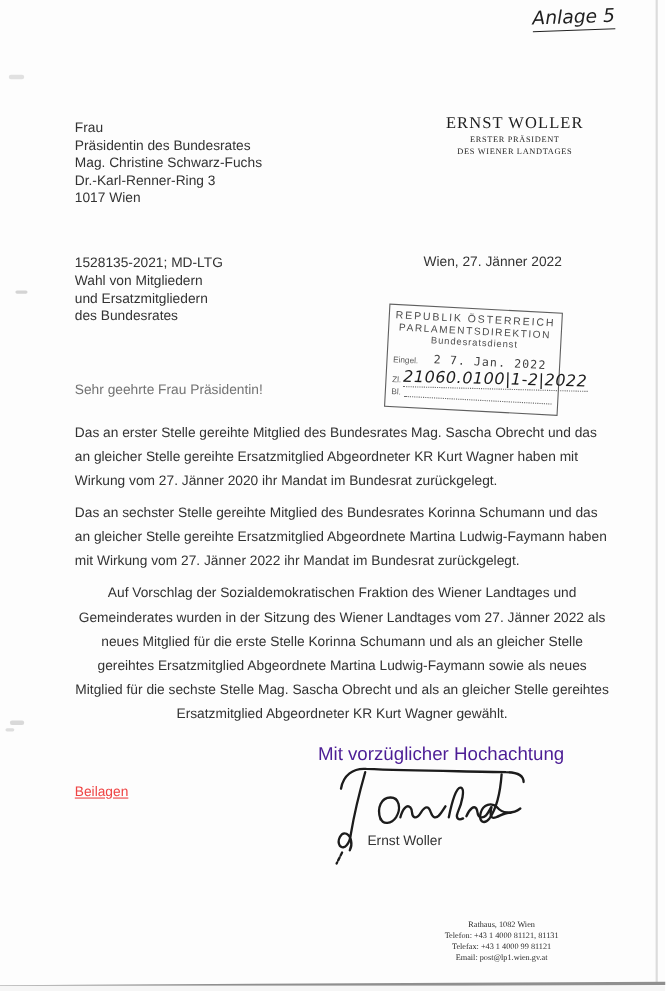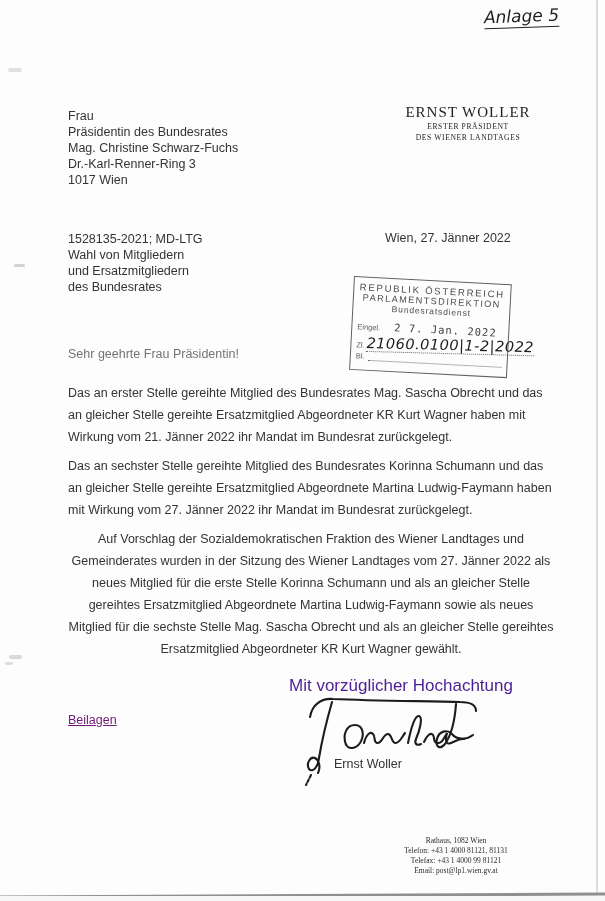--- a/index.html
+++ b/index.html
@@ -45,21 +45,21 @@
     letter-spacing:.5px;white-space:nowrap;margin-left:2px;transform:rotate(-1.5deg);
     border-bottom:1px dotted #6a6a6a;line-height:15px;
   }
   .stamp .dotline{flex:1;border-bottom:1px dotted #6a6a6a;height:8px;margin-left:3px;}
   
   .salutation{position:absolute;left:68px;top:347px;font-size:12.5px;color:#737373;}
   .para{position:absolute;left:68px;width:486px;font-size:12.5px;line-height:22px;color:#333;}
   .p1{top:382px;} .p2{top:455px;} .p3{top:528px;text-align:center;}
   .closing{position:absolute;left:289px;top:676px;font-size:17px;color:#4c1d95;}
   .signer{position:absolute;left:334px;top:757px;font-size:12.5px;color:#333;}
-  .enclosures{position:absolute;left:68px;top:713px;font-size:12.5px;color:#701a75;text-decoration:underline;}
+  .enclosures{position:absolute;left:68px;top:713px;font-size:12.5px;color:#ef4444;text-decoration:underline;}
   .sig-svg{position:absolute;left:280px;top:688px;}
   
   .footer{position:absolute;left:388px;top:836px;width:136px;text-align:center;
     font-family:"Liberation Serif",serif;font-size:7.5px;line-height:10px;color:#2a2a2a;}
   
   .edge-right{position:absolute;left:596px;top:0;width:2px;height:893px;background:#dcdcdc;}
   .edge-bottom{position:absolute;left:-3px;top:894px;width:612px;height:2.5px;background:#8f8f8f;
     transform:rotate(-0.3deg);}
   .below-edge{position:absolute;left:0;top:896px;width:605px;height:5px;background:#f6f6f6;}
   .mark{position:absolute;background:#cfcfcf;border-radius:2px;opacity:.8;}
@@ -112,21 +112,21 @@
       <span class="lbl">Zl.</span>
       <span class="zl-value">21060.0100|1-2|2022</span>
     </div>
     <div class="row">
       <span class="lbl">Bl.</span>
       <span class="dotline"></span>
     </div>
   </div>
 
   <div class="salutation">Sehr geehrte Frau Präsidentin!</div>
-  <div class="para p1">Das an erster Stelle gereihte Mitglied des Bundesrates Mag. Sascha Obrecht und das an gleicher Stelle gereihte Ersatzmitglied Abgeordneter KR Kurt Wagner haben mit Wirkung vom 21. Jänner 2022 ihr Mandat im Bundesrat zurückgelegt.</div>
+  <div class="para p1">Das an erster Stelle gereihte Mitglied des Bundesrates Mag. Sascha Obrecht und das an gleicher Stelle gereihte Ersatzmitglied Abgeordneter KR Kurt Wagner haben mit Wirkung vom 27. Jänner 2020 ihr Mandat im Bundesrat zurückgelegt.</div>
   <div class="para p2">Das an sechster Stelle gereihte Mitglied des Bundesrates Korinna Schumann und das an gleicher Stelle gereihte Ersatzmitglied Abgeordnete Martina Ludwig-Faymann haben mit Wirkung vom 27. Jänner 2022 ihr Mandat im Bundesrat zurückgelegt.</div>
   <div class="para p3">Auf Vorschlag der Sozialdemokratischen Fraktion des Wiener Landtages und Gemeinderates wurden in der Sitzung des Wiener Landtages vom 27. Jänner 2022 als neues Mitglied für die erste Stelle Korinna Schumann und als an gleicher Stelle gereihtes Ersatzmitglied Abgeordnete Martina Ludwig-Faymann sowie als neues Mitglied für die sechste Stelle Mag. Sascha Obrecht und als an gleicher Stelle gereihtes Ersatzmitglied Abgeordneter KR Kurt Wagner gewählt.</div>
 
   <div class="closing">Mit vorzüglicher Hochachtung</div>
 
   <svg class="sig-svg" width="210" height="100" viewBox="0 0 210 100" fill="none">
     <g stroke="#1c1c1c" stroke-width="2.1" stroke-linecap="round" fill="none">
       <path d="M30,29 C32,17 41,10 53,11 C96,13 150,13 180,14 C190,14 196,17 196,23"></path>
       <path d="M176,16 C175,30 172,46 165,56 C160,62 155,59 157,51 C159,43 167,41 172,46 C176,51 185,53 193,47"></path>
       <path d="M52,14 C48,28 42,52 39,70 C38,79 33,85 29,81 C26,76 30,68 35,70 C39,72 41,79 38,85"></path>

